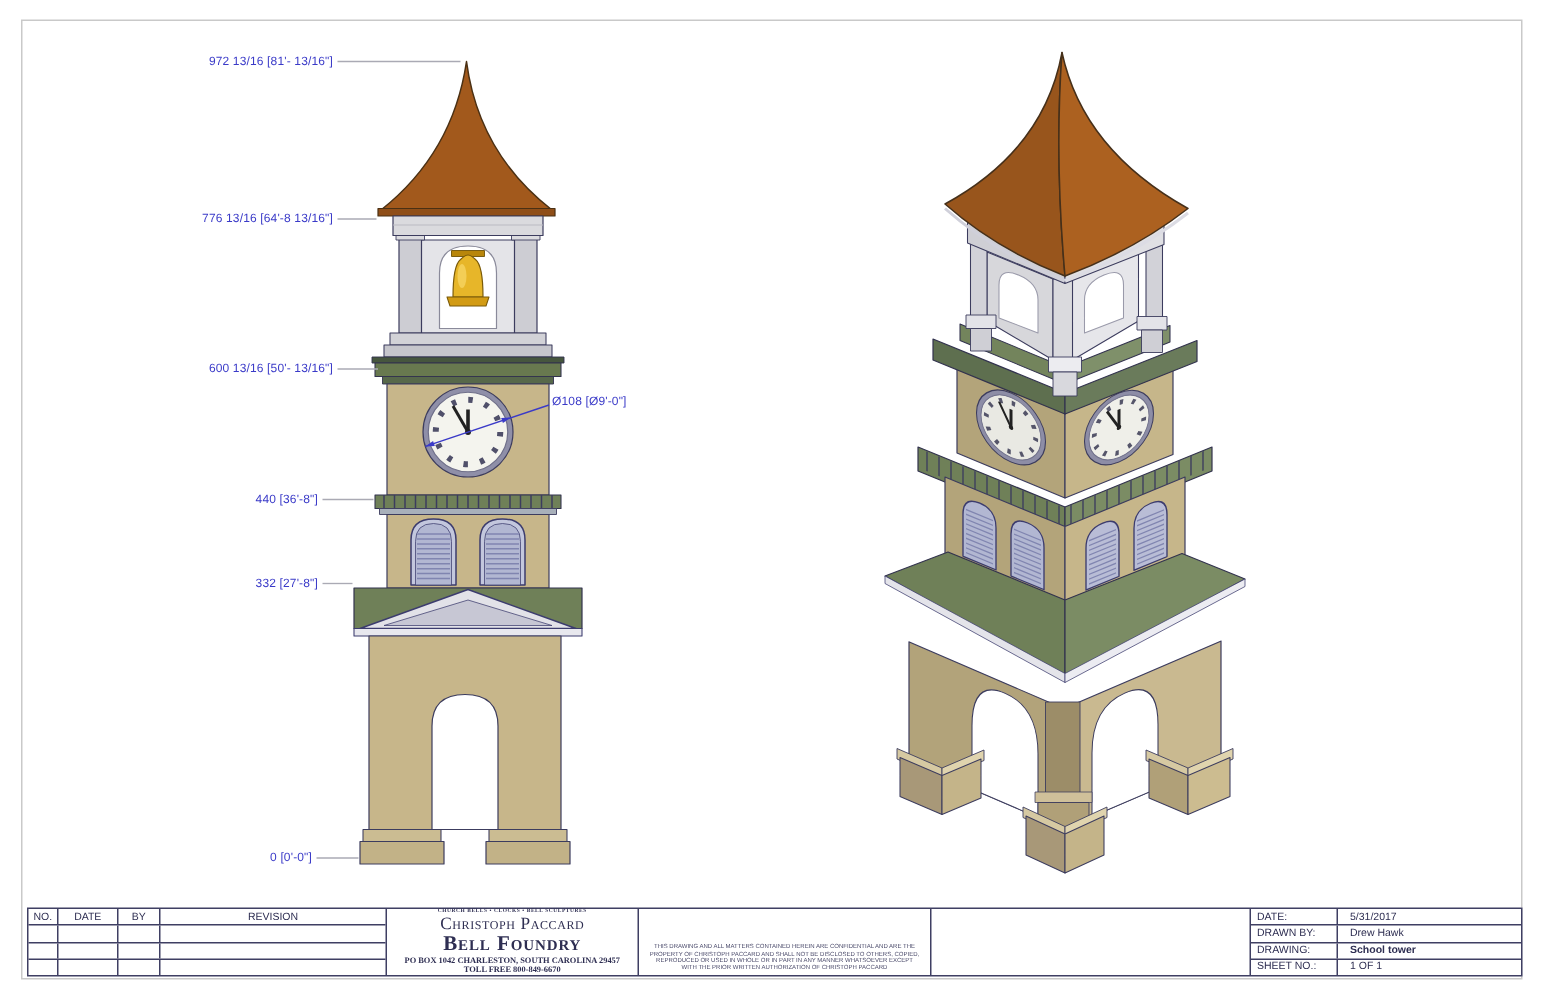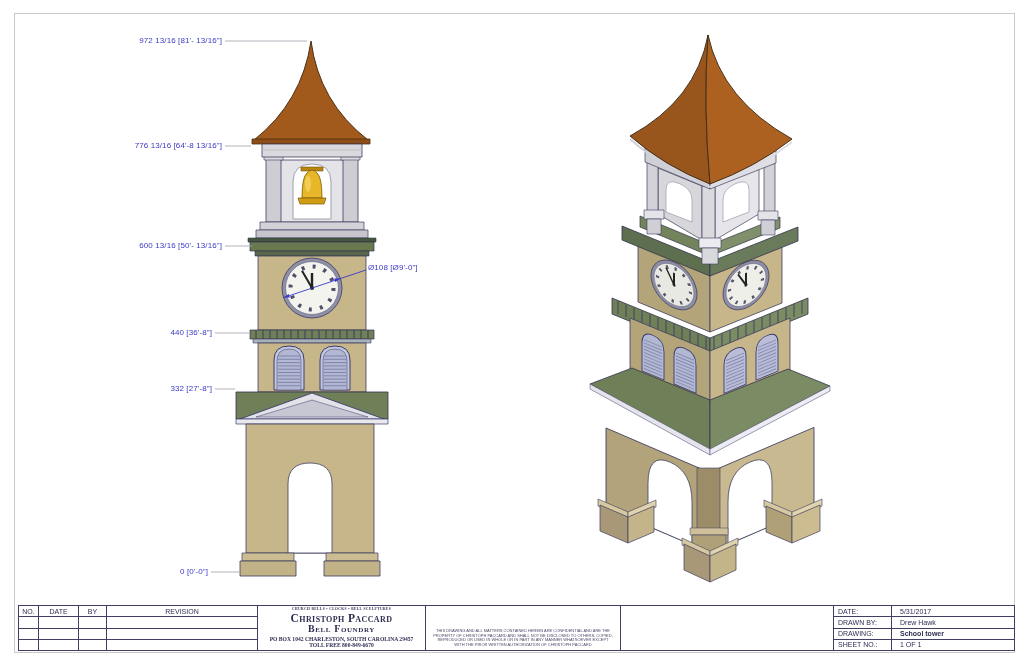--- a/index.html
+++ b/index.html
@@ -11,22 +11,22 @@
   .tblock{position:absolute;left:18px;top:605px;width:997px;height:46px;border:1px solid #3f3f63;display:flex;box-sizing:border-box;background:#fff;color:#2e2e52;}
   .tb-col{box-sizing:border-box;height:100%;}
   .revtable{width:239px;border-right:1px solid #3f3f63;display:flex;flex-direction:column;}
   .rrow{display:flex;flex:1;border-bottom:1px solid #3f3f63;}
   .rrow:last-child{border-bottom:none;}
   .rcell{box-sizing:border-box;border-right:1px solid #3f3f63;display:flex;align-items:center;justify-content:center;font-size:7px;}
   .rcell:last-child{border-right:none;}
   .c-no{width:20px;} .c-date{width:40px;} .c-by{width:28px;} .c-rev{flex:1;}
   .company{width:168px;border-right:1px solid #3f3f63;display:flex;flex-direction:column;align-items:center;justify-content:center;font-family:"Liberation Serif",serif;line-height:1.08;padding:1px 0;}
   .tagline{font-size:3.6px;letter-spacing:0.4px;font-weight:bold;}
-  .cname{font-size:11.5px;font-weight:bold;font-variant:small-caps;letter-spacing:0.4px;}
-  .cname2{font-size:10px;font-weight:bold;font-variant:small-caps;letter-spacing:0.6px;margin-top:-1px;}
+  .cname{font-size:11.5px;font-weight:normal;font-variant:small-caps;letter-spacing:0.4px;}
+  .cname2{font-size:14px;font-weight:bold;font-variant:small-caps;letter-spacing:0.6px;margin-top:-1px;}
   .caddr{font-size:5.6px;margin-top:1px;font-weight:bold;}
   .cphone{font-size:5.6px;font-weight:bold;}
   .disc{width:195px;border-right:1px solid #3f3f63;display:flex;align-items:flex-end;}
   .disc-text{font-size:4px;line-height:1.2;text-align:center;color:#4a4a6a;padding:1px 6px 2px 6px;}
   .spacer{width:213px;border-right:1px solid #3f3f63;}
   .info{flex:1;display:flex;flex-direction:column;}
   .irow{display:flex;flex:1;border-bottom:1px solid #3f3f63;align-items:stretch;}
   .irow:last-child{border-bottom:none;}
   .ilabel{width:58px;border-right:1px solid #3f3f63;display:flex;align-items:center;padding-left:4px;font-size:7px;box-sizing:border-box;}
   .ival{flex:1;display:flex;align-items:center;padding-left:8px;font-size:7px;}

